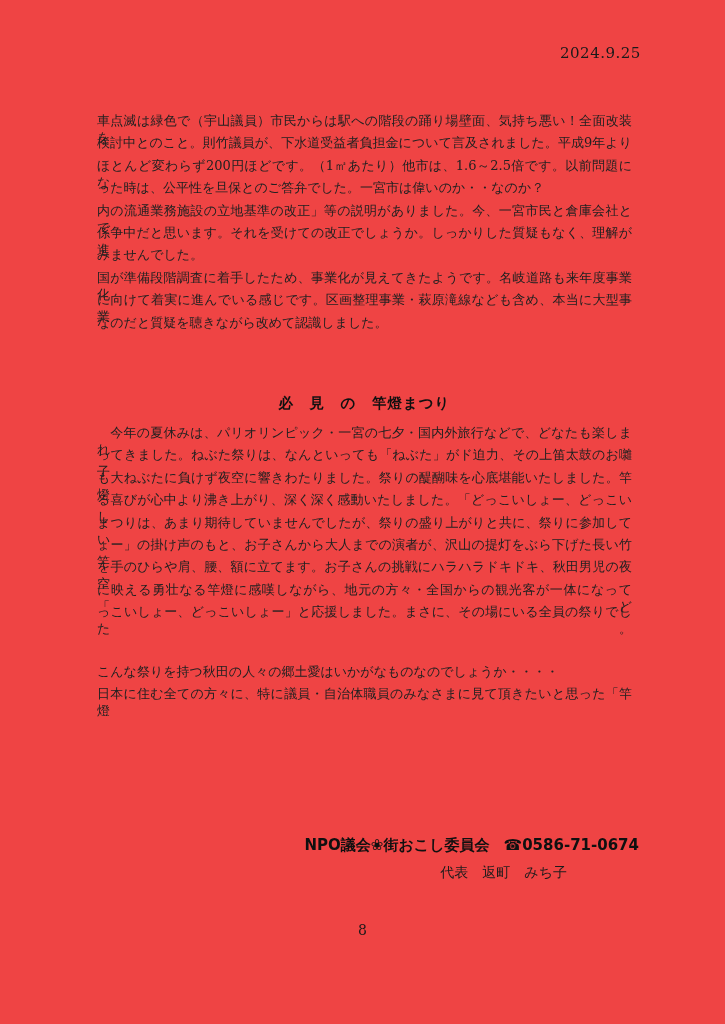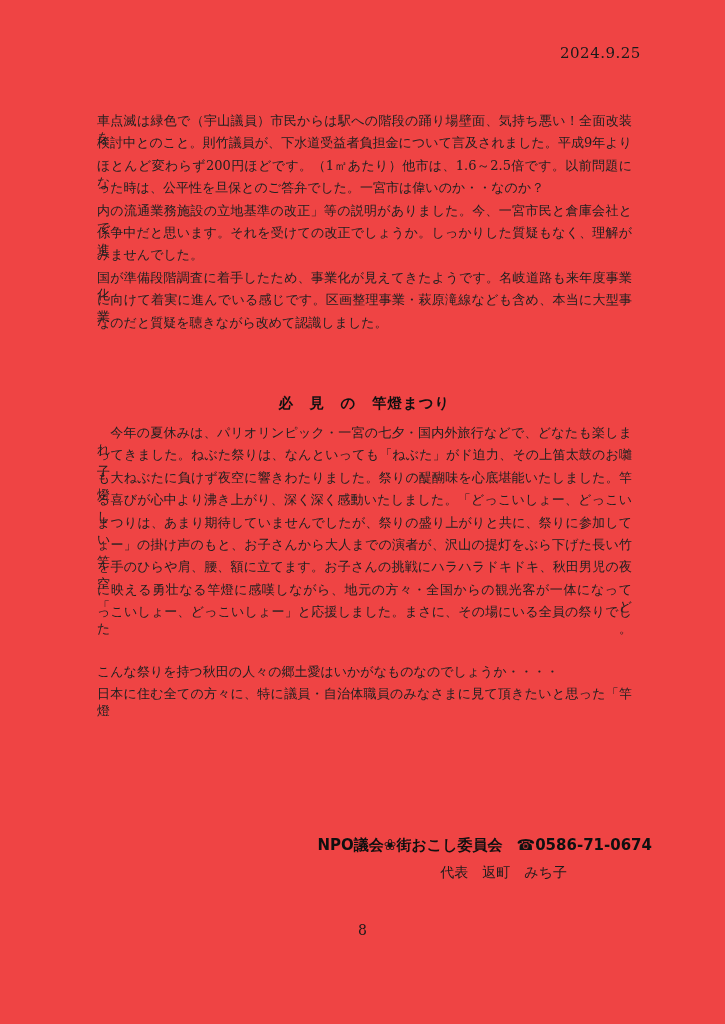--- a/index.html
+++ b/index.html
@@ -36,21 +36,21 @@
     font-weight:700;color:#101010;
   }
   .section-heading{
     position:absolute;top:394px;left:97px;width:535px;
     text-align:center;
     font-family:"DejaVu Sans","Liberation Sans",sans-serif;
     font-weight:700;font-size:14.5px;color:#101010;
     letter-spacing:1px;
   }
   .footer-org{
-    position:absolute;top:836px;right:73px;
+    position:absolute;top:836px;right:86px;
     font-family:"DejaVu Sans","Liberation Sans",sans-serif;
     font-weight:700;font-size:15px;color:#101010;
     white-space:nowrap;
   }
   .footer-org .phone-group{margin-left:14px;}
   .footer-rep{
     position:absolute;top:864px;right:158px;
     font-size:14px;color:#1c1c1c;
     white-space:nowrap;
   }

